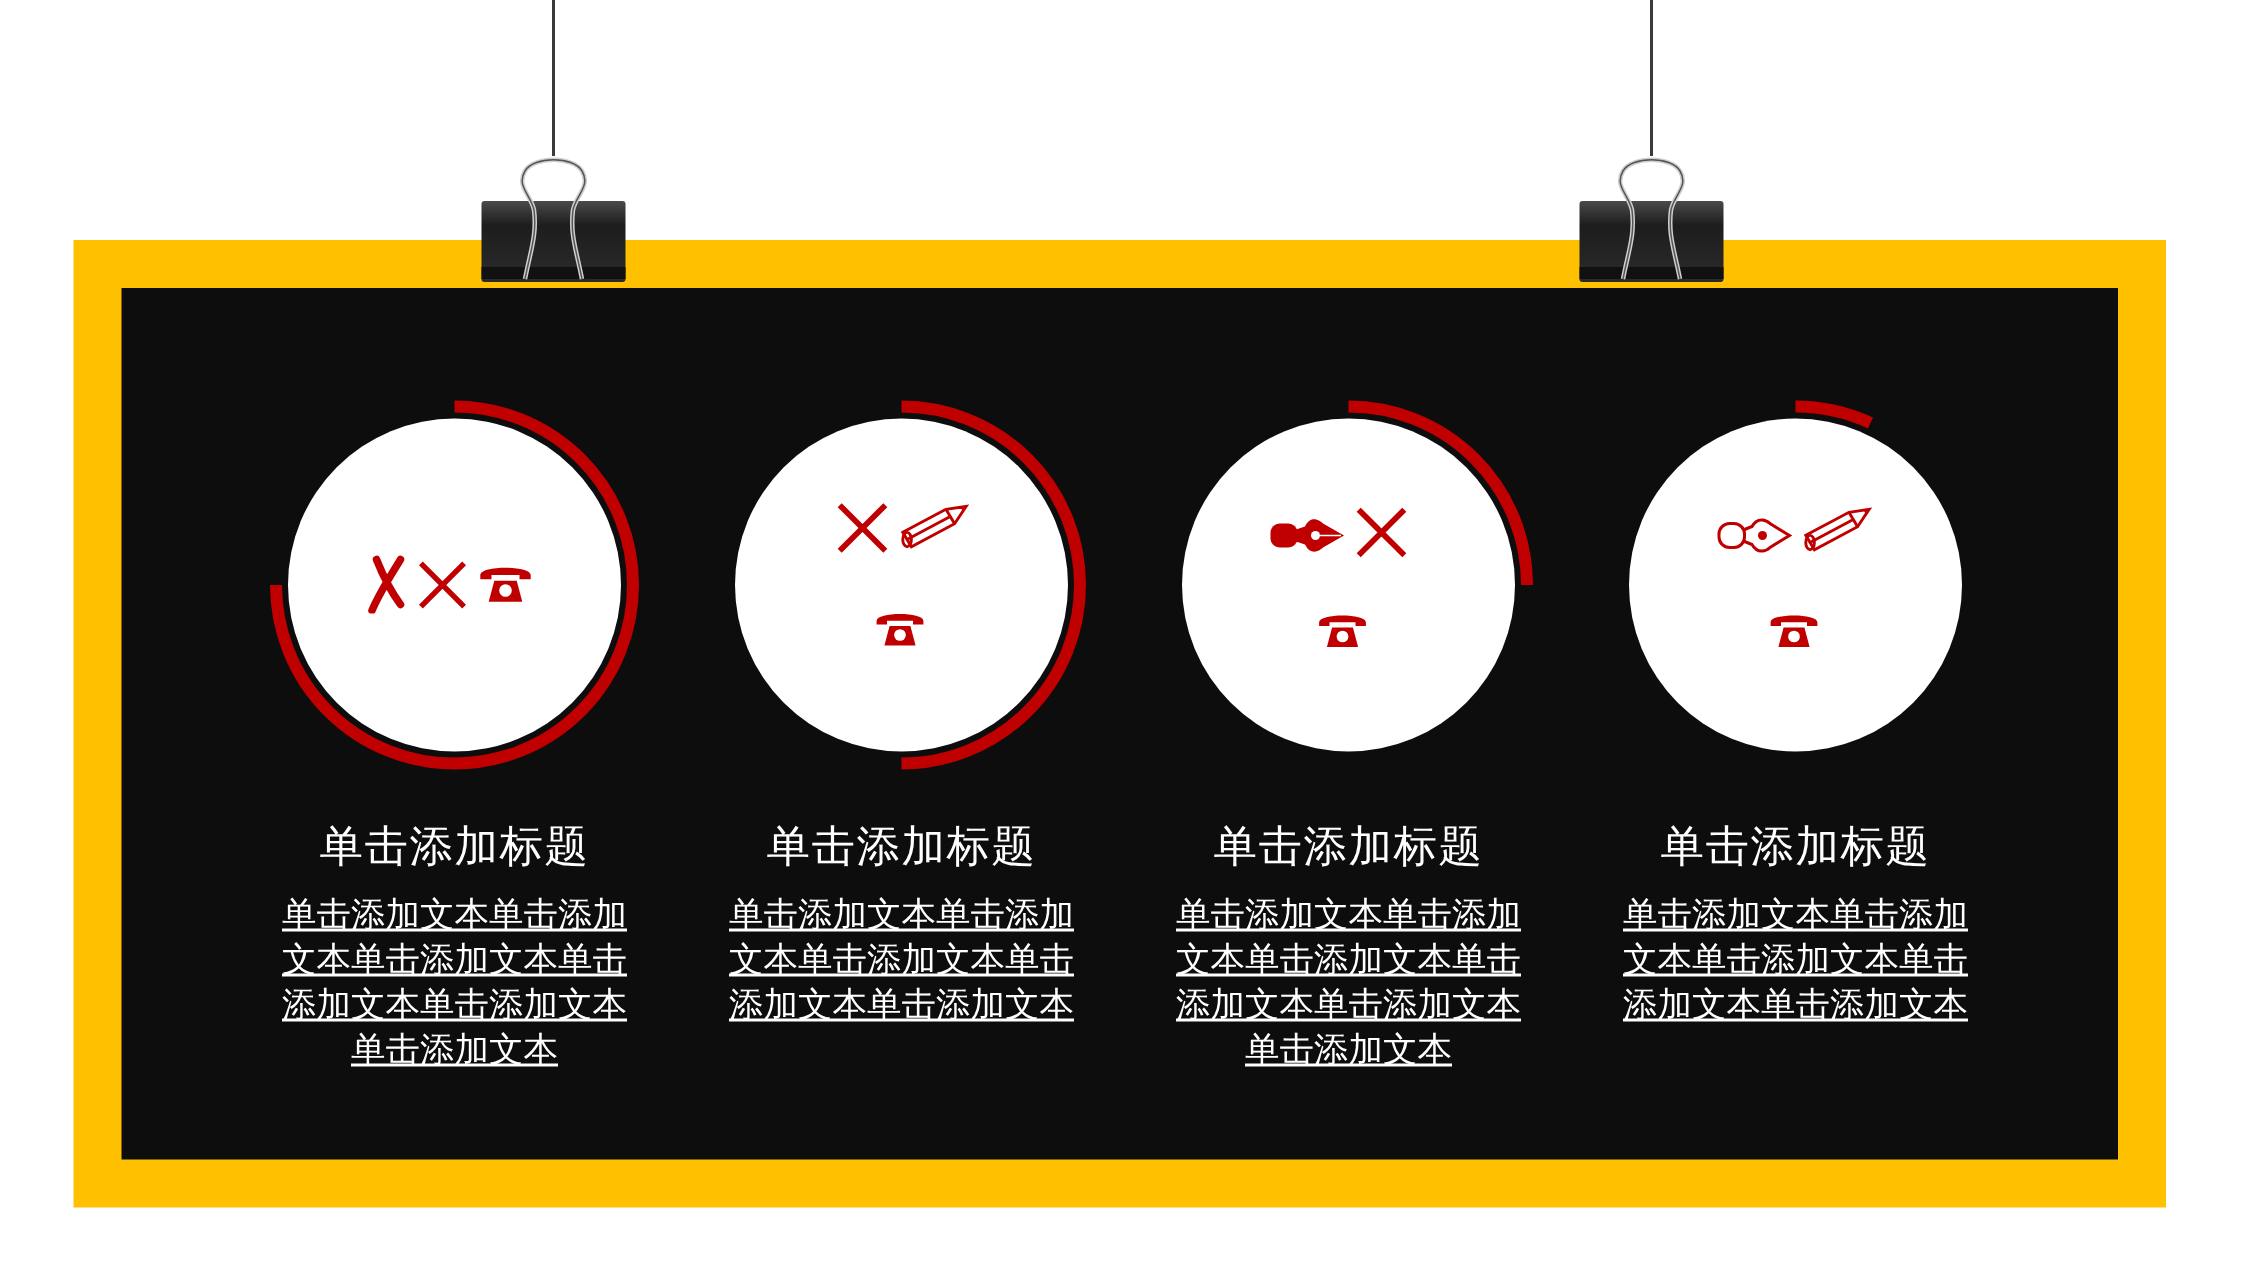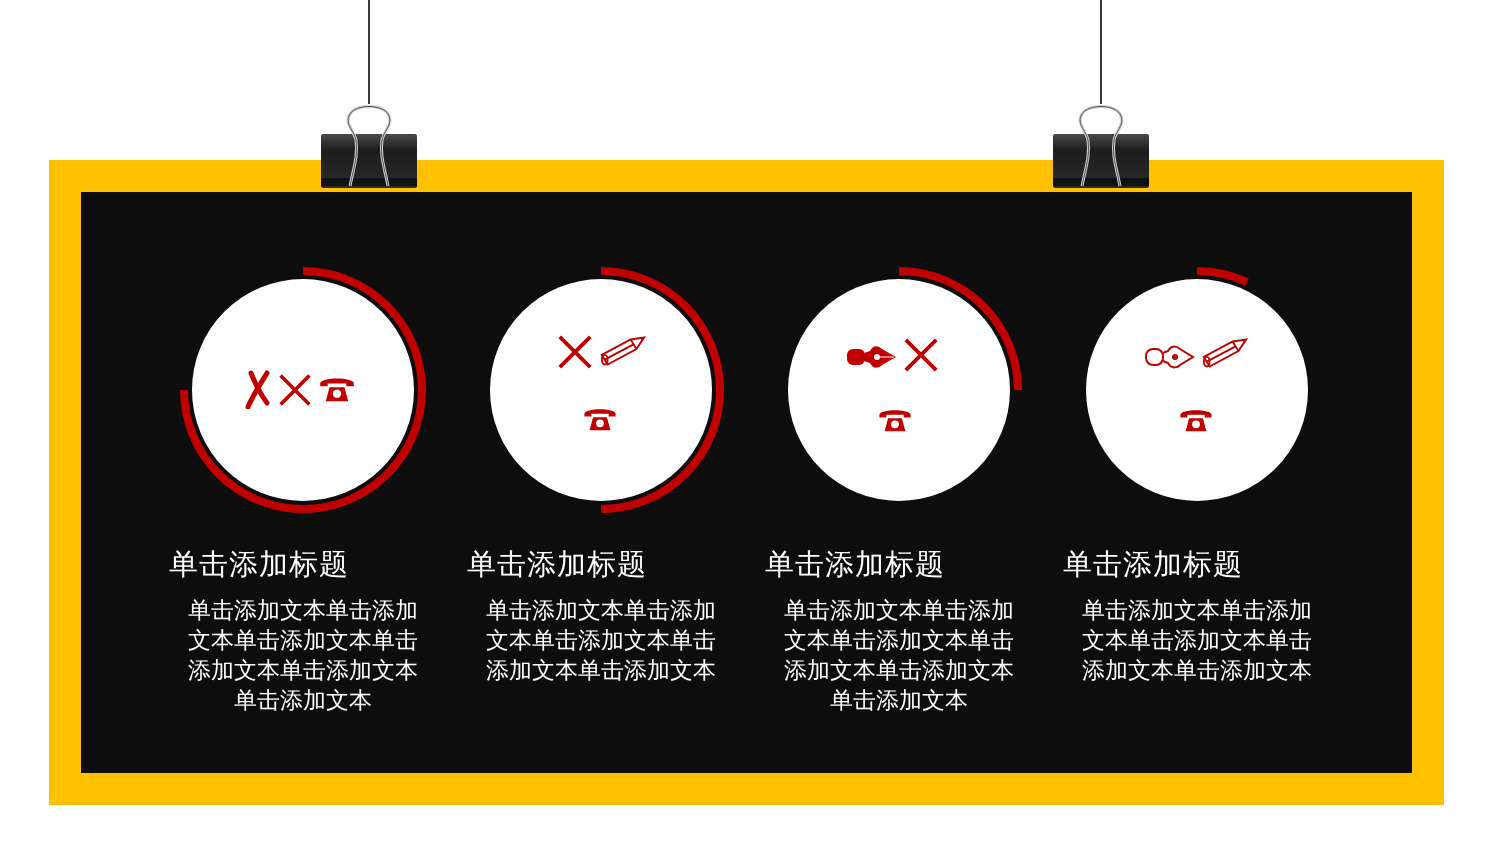--- a/index.html
+++ b/index.html
@@ -18,26 +18,26 @@
   }
   .string {
     position: absolute; top: 0; width: 2px; height: 104px; background: #3a3a3a;
   }
   .clip { position: absolute; top: 96px; width: 98px; height: 96px; }
   .card {
     position: absolute; top: 260px; width: 300px; height: 470px;
   }
   .card svg.ring { position: absolute; left: 25px; top: 5px; }
   .card .title {
-    position: absolute; left: 16px; width: 100%; top: 285px; 
+    position: absolute; left: 0; width: 100%; top: 285px; text-align: center;
     color: #ffffff; font-size: 29px; letter-spacing: 1px;
   }
   .card .body {
     position: absolute; left: 0; width: 100%; top: 335px; text-align: center;
-    color: #ffffff; font-size: 23px; line-height: 30px;
+    color: #ffffff; font-size: 23px; line-height: 30px; text-decoration: underline;
   }
   .icons { position: absolute; left: 25px; top: 5px; width: 250px; height: 250px; }
 </style>
 </head>
 <body>
 
 <div class="frame"></div>
 <div class="board"></div>
 
 <div class="string" style="left:368px;"></div>

